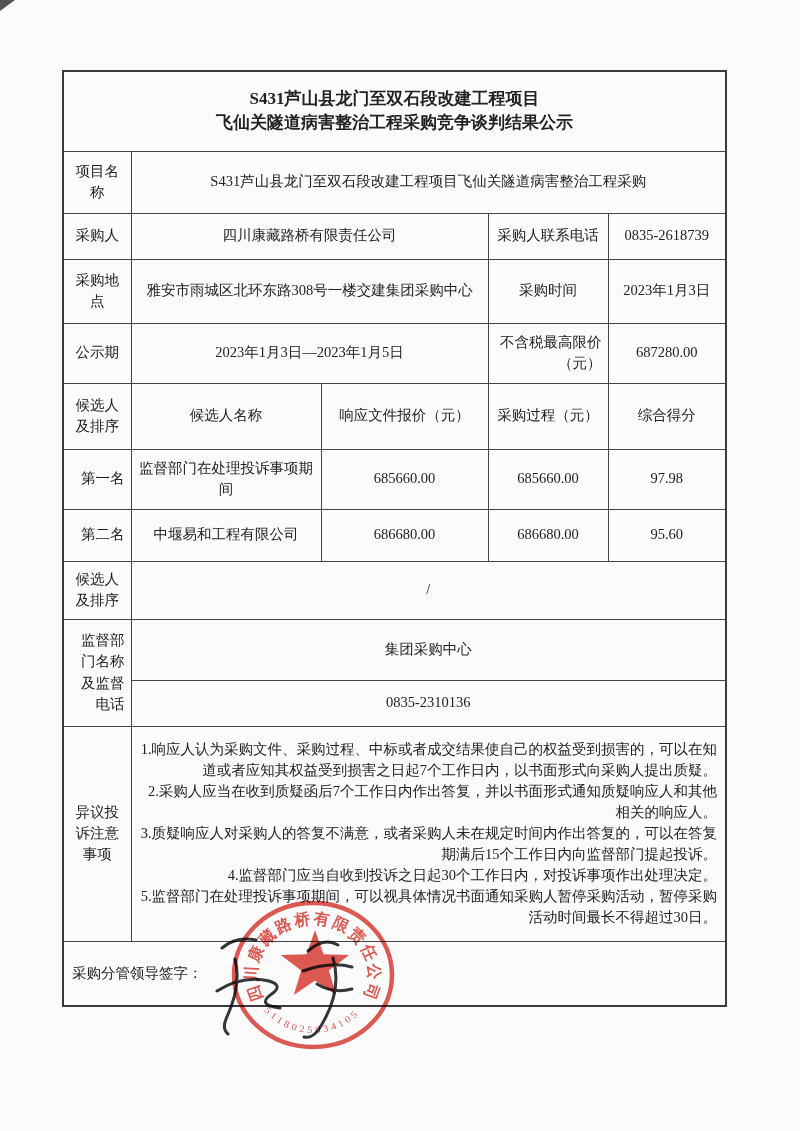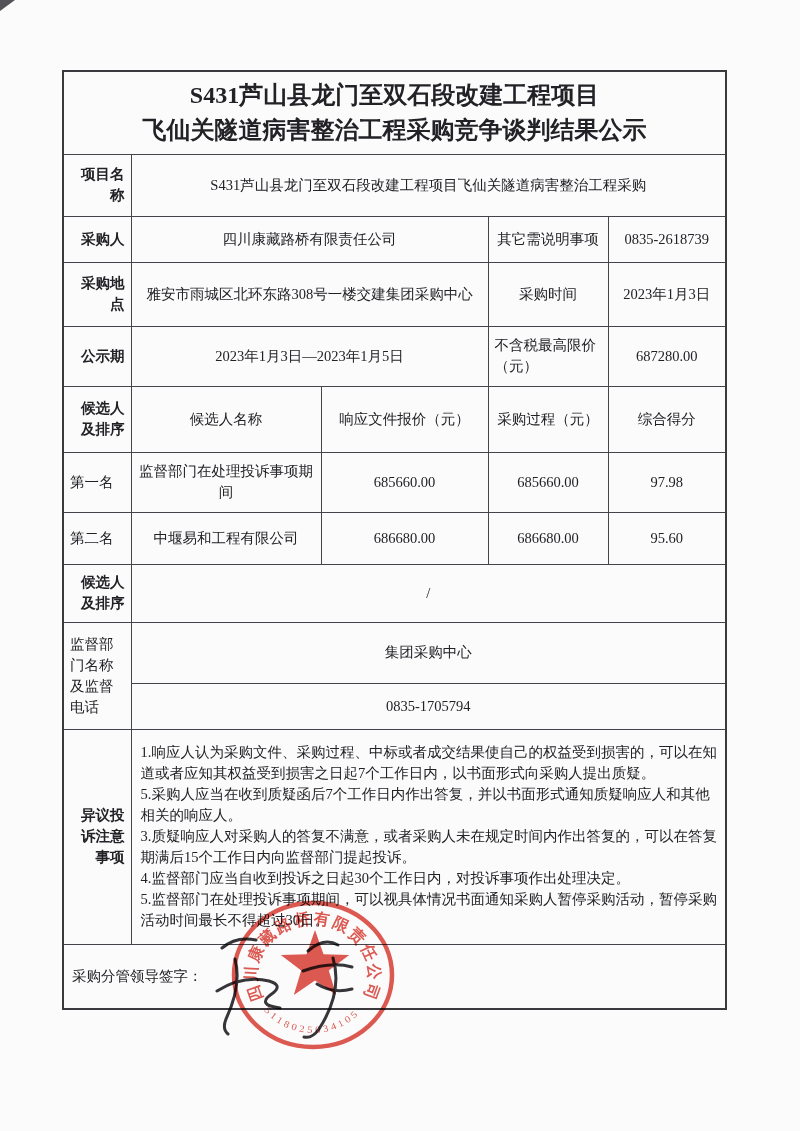--- a/index.html
+++ b/index.html
@@ -34,35 +34,35 @@
     border: 2.5px solid #3a3a3e;
     font-size: 14.5px;
     color: #222226;
   }
   table.doc td {
     border: 1.5px solid #44444a;
     vertical-align: middle;
     padding: 2px 6px;
     line-height: 1.45;
   }
-  td.lbl { padding: 2px 3px 2px 5px; text-align: right; font-weight: bold; }
-  td.lbl-c { text-align: left; padding: 2px 2px; }
+  td.lbl { padding: 2px 3px 2px 5px; text-align: center; }
+  td.lbl-c { text-align: right; padding: 2px 2px; }
   td.ctr { text-align: center; }
   td.val-l { text-align: center; padding-left: 8px; }
   .title-cell {
     text-align: center;
     font-weight: bold;
-    font-size: 24px;
+    font-size: 17px;
     line-height: 1.6;
     padding: 6px 4px !important;
   }
   .notice-cell {
     padding: 8px 8px 8px 9px !important;
     line-height: 1.56;
-    text-align: left;
+    text-align: right;
     vertical-align: middle;
   }
   .notice-cell .notice-item { margin: 0; }
   .sig-cell { position: relative; padding-left: 8px !important; border-radius: 32px; }
   .sig-label { display: inline-block; }
   .stamp {
     position: absolute;
     left: 230px; top: 899px;
     width: 166px; height: 158px;
     opacity: .82;
@@ -102,21 +102,21 @@
     </tr>
 
     <tr style="height:62px">
       <td class="lbl">项目名称</td>
       <td class="val-l" colspan="4">S431芦山县龙门至双石段改建工程项目飞仙关隧道病害整治工程采购</td>
     </tr>
 
     <tr style="height:46px">
       <td class="lbl">采购人</td>
       <td class="val-l" colspan="2">四川康藏路桥有限责任公司</td>
-      <td class="ctr">其它需说明事项</td>
+      <td class="ctr">采购人联系电话</td>
       <td class="ctr">0835-2618739</td>
     </tr>
 
     <tr style="height:64px">
       <td class="lbl">采购地点</td>
       <td class="val-l" colspan="2">雅安市雨城区北环东路308号一楼交建集团采购中心</td>
       <td class="ctr">采购时间</td>
       <td class="ctr">2023年1月3日</td>
     </tr>
 
@@ -154,28 +154,28 @@
     <tr style="height:58px">
       <td class="lbl">候选人及排序</td>
       <td class="ctr" colspan="4">/</td>
     </tr>
 
     <tr style="height:61px">
       <td class="lbl-c" rowspan="2">监督部门名称及监督电话</td>
       <td class="ctr" colspan="4">集团采购中心</td>
     </tr>
     <tr style="height:46px">
-      <td class="ctr" colspan="4">0835-1705794</td>
+      <td class="ctr" colspan="4">0835-2310136</td>
     </tr>
 
     <tr style="height:215px">
       <td class="lbl">异议投诉注意事项</td>
       <td class="notice-cell" colspan="4">
         <p class="notice-item">1.响应人认为采购文件、采购过程、中标或者成交结果使自己的权益受到损害的，可以在知道或者应知其权益受到损害之日起7个工作日内，以书面形式向采购人提出质疑。</p>
-        <p class="notice-item">5.采购人应当在收到质疑函后7个工作日内作出答复，并以书面形式通知质疑响应人和其他相关的响应人。</p>
+        <p class="notice-item">2.采购人应当在收到质疑函后7个工作日内作出答复，并以书面形式通知质疑响应人和其他相关的响应人。</p>
         <p class="notice-item">3.质疑响应人对采购人的答复不满意，或者采购人未在规定时间内作出答复的，可以在答复期满后15个工作日内向监督部门提起投诉。</p>
         <p class="notice-item">4.监督部门应当自收到投诉之日起30个工作日内，对投诉事项作出处理决定。</p>
         <p class="notice-item">5.监督部门在处理投诉事项期间，可以视具体情况书面通知采购人暂停采购活动，暂停采购活动时间最长不得超过30日。</p>
       </td>
     </tr>
 
     <tr style="height:65px">
       <td class="sig-cell" colspan="5">
         <span class="sig-label">采购分管领导签字：</span>
       </td>

